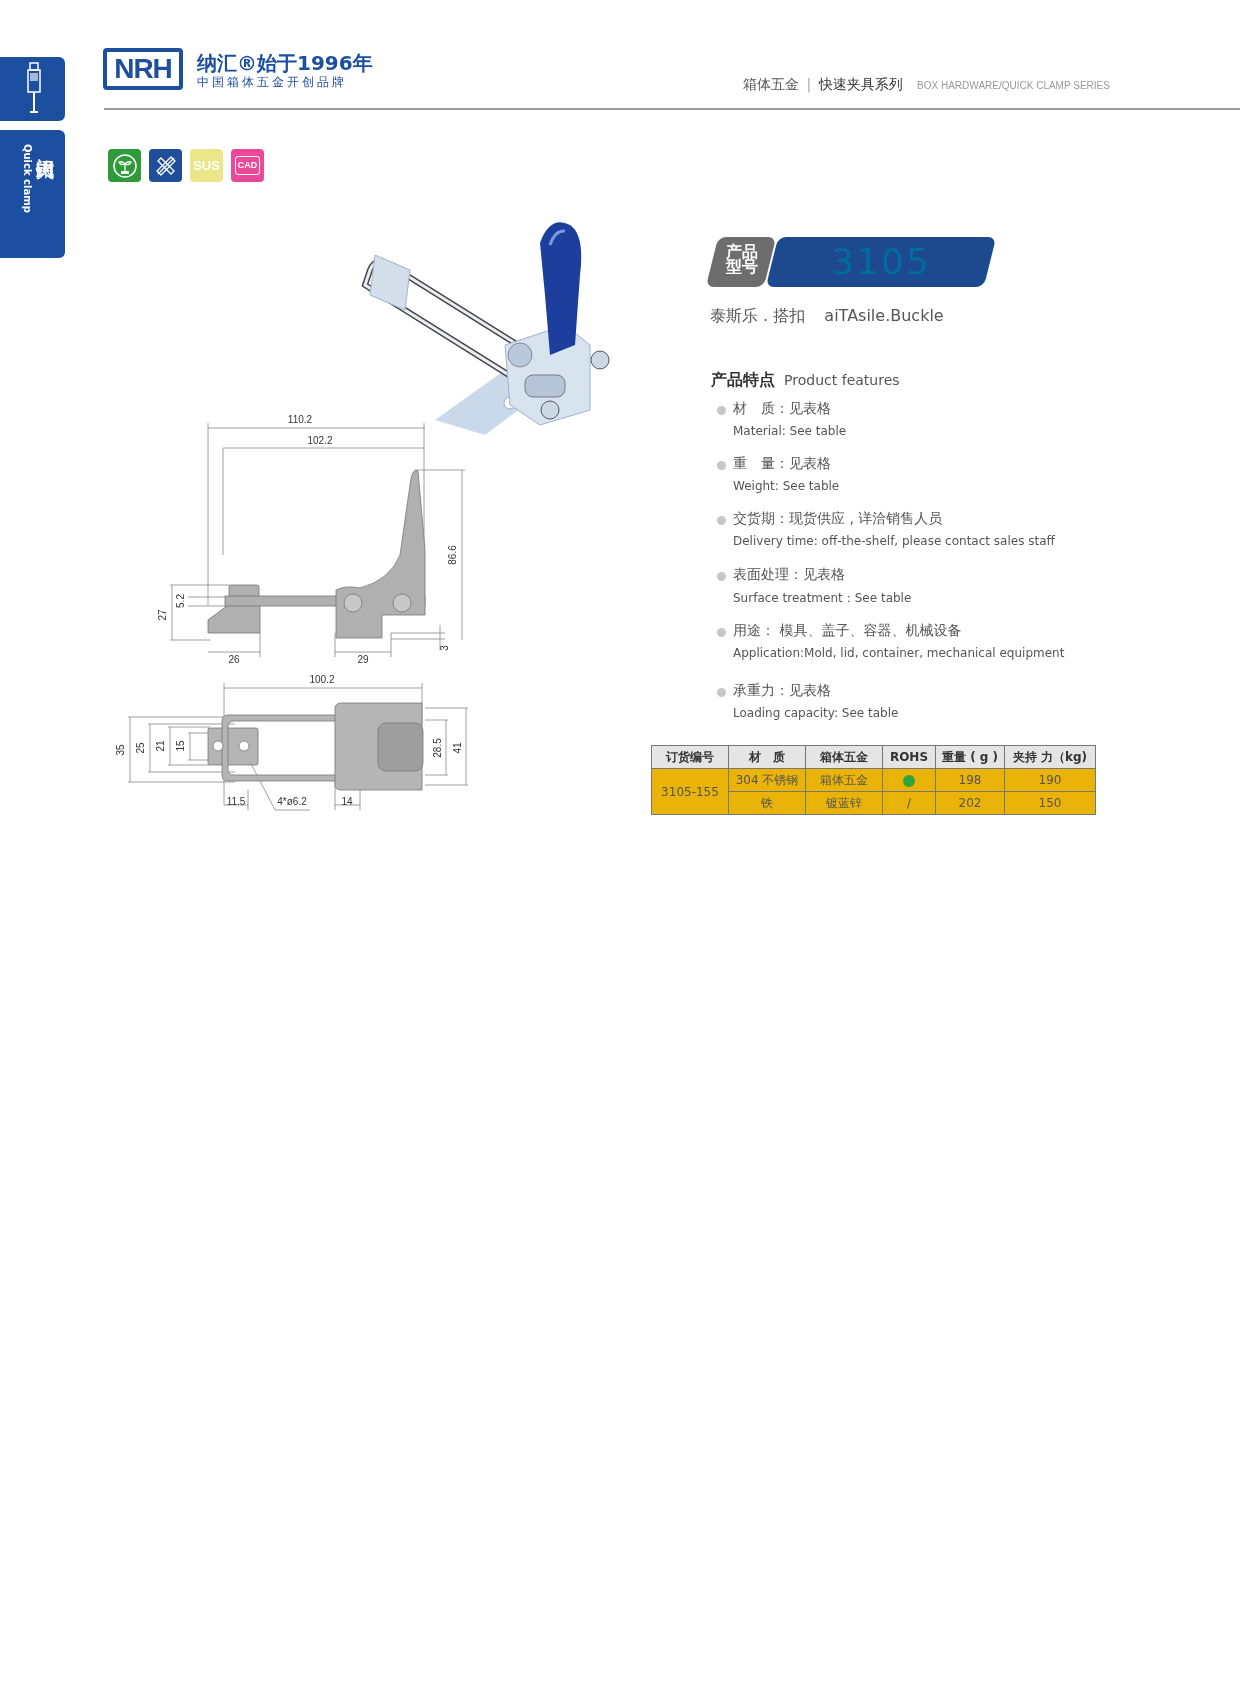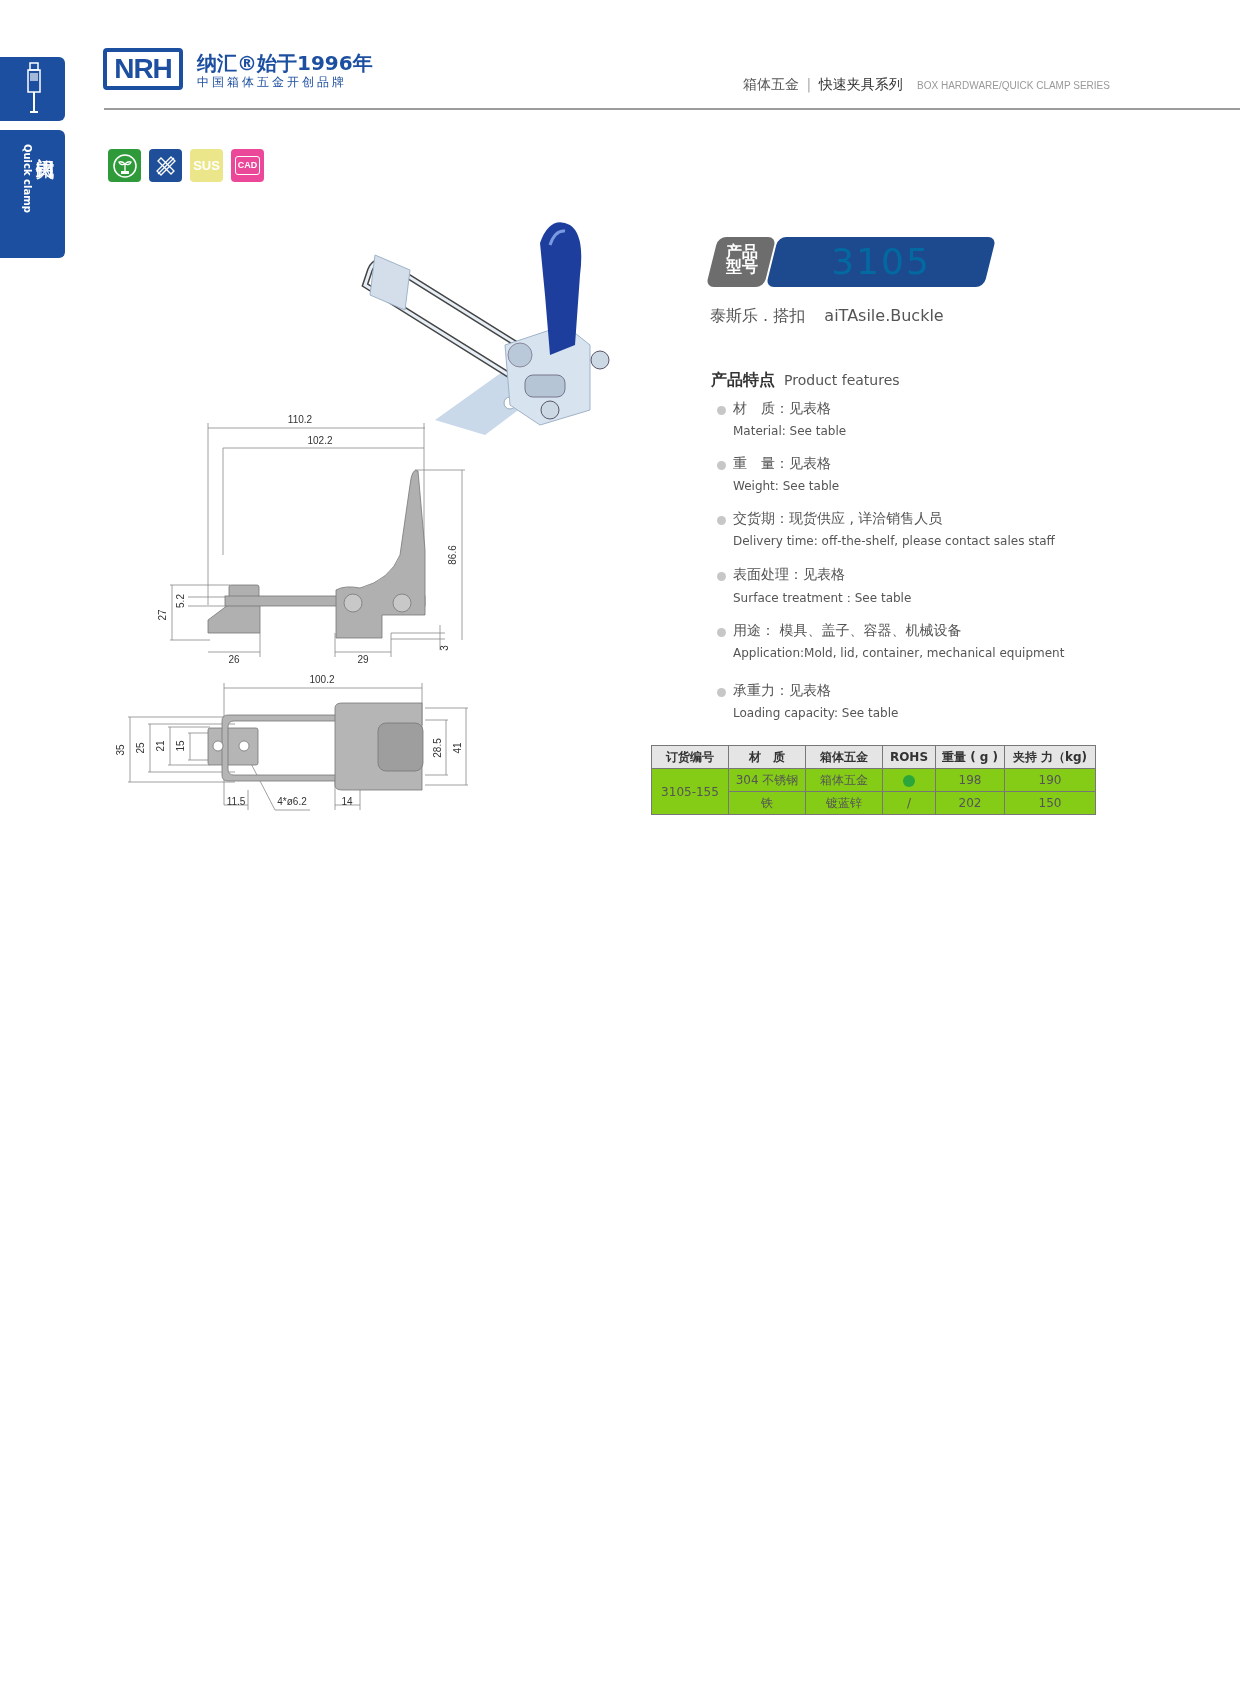--- a/index.html
+++ b/index.html
@@ -71,21 +71,21 @@
   .feature { position: absolute; left: 717px; width: 420px; }
   .feature .dot { position: absolute; left: 0; top: 6px; width: 9px; height: 9px; border-radius: 50%; background: #c7c7c7; }
   .feature .cn { position: absolute; left: 16px; top: 0; font-size: 14px; color: #555; white-space: nowrap; }
   .feature .en { position: absolute; left: 16px; top: 24px; font-size: 12px; color: #555; white-space: nowrap; }
 
   
   .spec-table { position: absolute; left: 651px; top: 745px; border-collapse: collapse;
     font-size: 12px; color: #555; }
   .spec-table th, .spec-table td { border: 1px solid #777; text-align: center; padding: 0; }
   .spec-table th { background: #e5e5e5; color: #333; height: 22px; font-weight: bold; }
-  .spec-table td { height: 22px; background: #84cc16; }
+  .spec-table td { height: 22px; background: #eab308; }
   .rohs-dot { display: inline-block; width: 12px; height: 12px; border-radius: 50%; background: #2aa63a; vertical-align: middle; }
 </style>
 </head>
 <body>
 
 <div class="side-tab-top">
   <svg width="65" height="64" viewBox="0 0 65 64">
     <rect x="30" y="6" width="8" height="7" fill="none" stroke="#fff" stroke-width="1.5"></rect>
     <rect x="28" y="13" width="12" height="22" fill="none" stroke="#fff" stroke-width="1.5"></rect>
     <rect x="30" y="16" width="8" height="8" fill="#fff" opacity="0.6"></rect>

